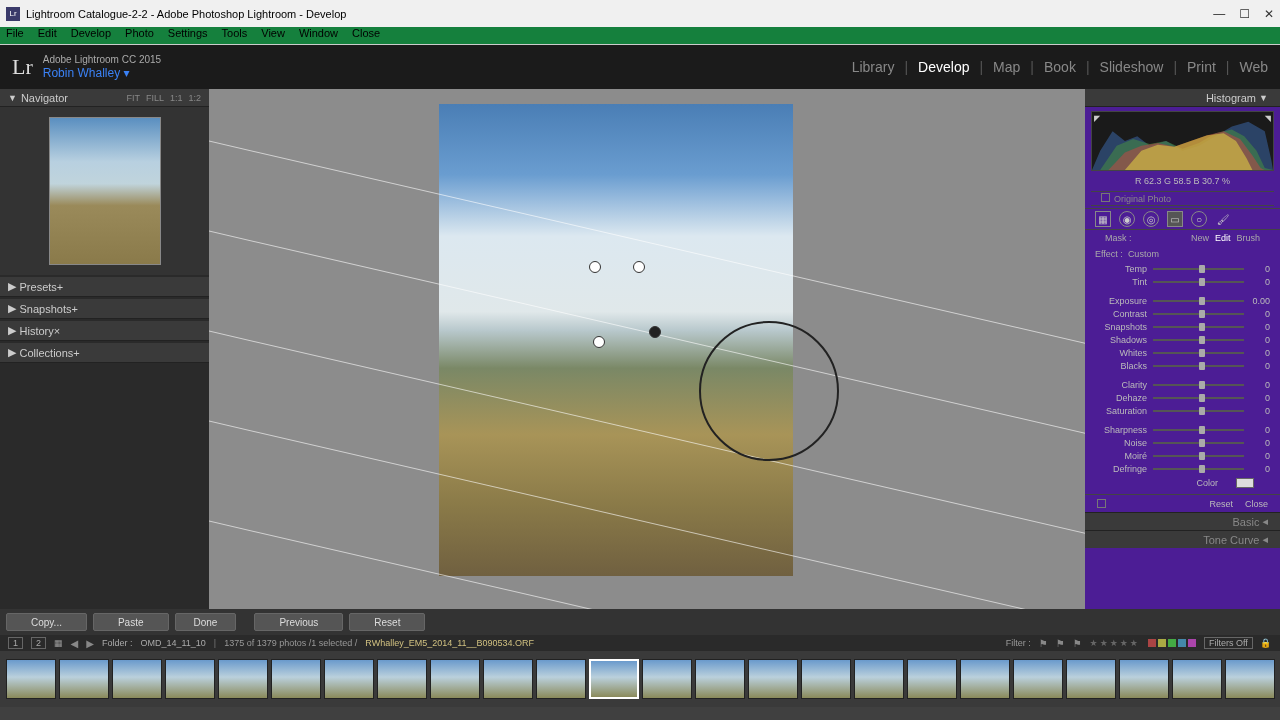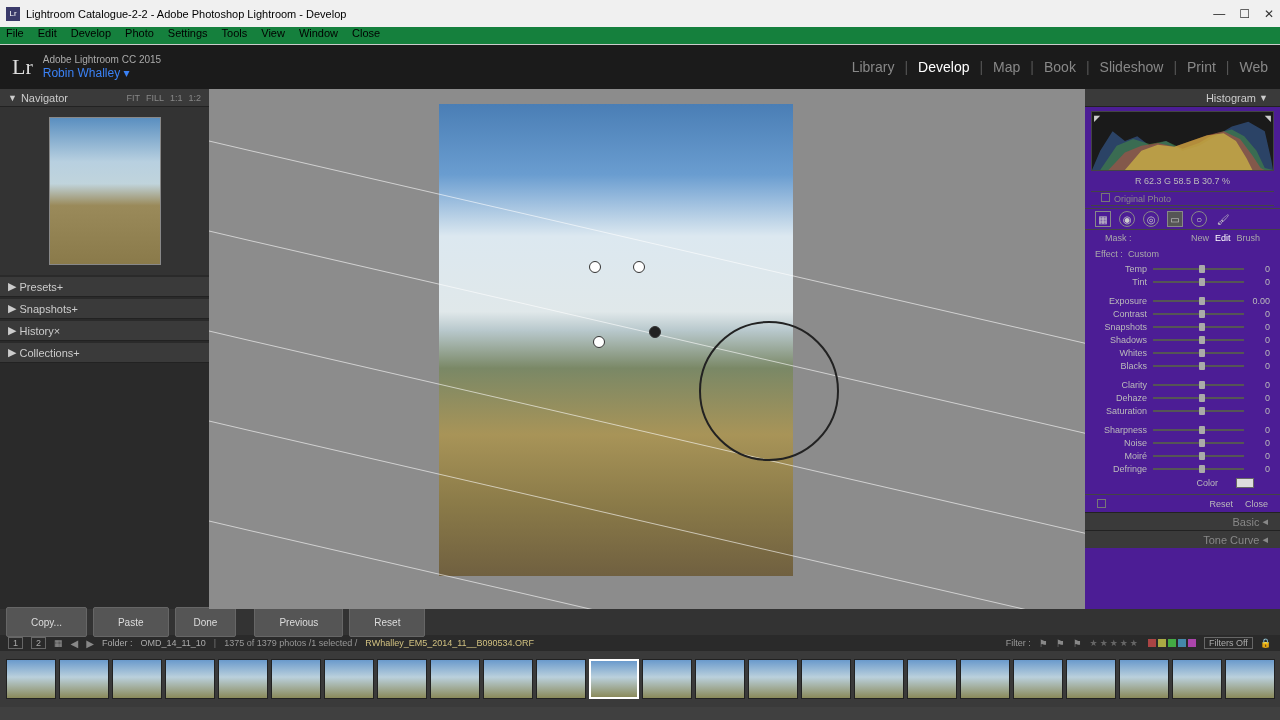--- a/index.html
+++ b/index.html
@@ -42,21 +42,21 @@
 .slider-row .strack { flex: 1; height: 2px; background: #555; position: relative; }
 .slider-row .shandle { position: absolute; left: 50%; top: -3px; width: 6px; height: 8px; background: #aaa; border-radius: 1px; }
 .slider-row .sval { width: 26px; text-align: right; color: #bbb; }
 .spacer-row { height: 6px; }
 .colorrow { height: 16px; display: flex; align-items: center; padding: 0 10px; font-size: 9px; }
 .colorrow .clabel { flex: 1; text-align: right; color: #bbb; padding-right: 18px; }
 .colorrow .cswatch { width: 18px; height: 10px; background: #ddd; border: 1px solid #666; margin-right: 16px; }
 .reset-row { height: 18px; display: flex; align-items: center; justify-content: flex-end; gap: 12px; padding: 0 12px; font-size: 9px; color: #bbb; border-top: 1px solid #444; margin-top: 3px; }
 .basic-row { height: 18px; display: flex; align-items: center; justify-content: flex-end; padding: 0 12px; font-size: 11px; background: #3a3a3a; border-top: 1px solid #222; color: #888; }
 .bottom-toolbar { height: 26px; background: #333; display: flex; align-items: center; padding: 0 6px; gap: 6px; }
-.btn-gray { height: 30px; background: #555; color: #ddd; border: 1px solid #666; font-size: 10px; padding: 0 18px; display: flex; align-items: center; border-radius: 2px; }
+.btn-gray { height: 18px; background: #555; color: #ddd; border: 1px solid #666; font-size: 10px; padding: 0 18px; display: flex; align-items: center; border-radius: 2px; }
 .btn-gray.wide { padding: 0 24px; }
 .toolbar-mid { flex: 1; display: flex; align-items: center; gap: 10px; font-size: 9px; color: #999; padding-left: 8px; }
 .statusbar { height: 16px; background: #2a2a2a; display: flex; align-items: center; padding: 0 8px; font-size: 9px; color: #999; gap: 8px; }
 .statusbar .folder { color: #aaa; }
 .statusbar .path { color: #d0c080; }
 .statusbar .filter { margin-left: auto; }
 .stars { letter-spacing: 2px; color: #666; }
 .filmstrip { height: 56px; background: #3a3a3a; display: flex; align-items: center; padding: 4px 6px; gap: 3px; overflow: hidden; }
 .film-thumb { width: 50px; height: 40px; background: linear-gradient(to bottom, #6a9acc 0%, #bad0dc 45%, #8a8a5a 100%); border: 1px solid #222; flex-shrink: 0; }
 .film-thumb.sel { border: 2px solid #fff; }

